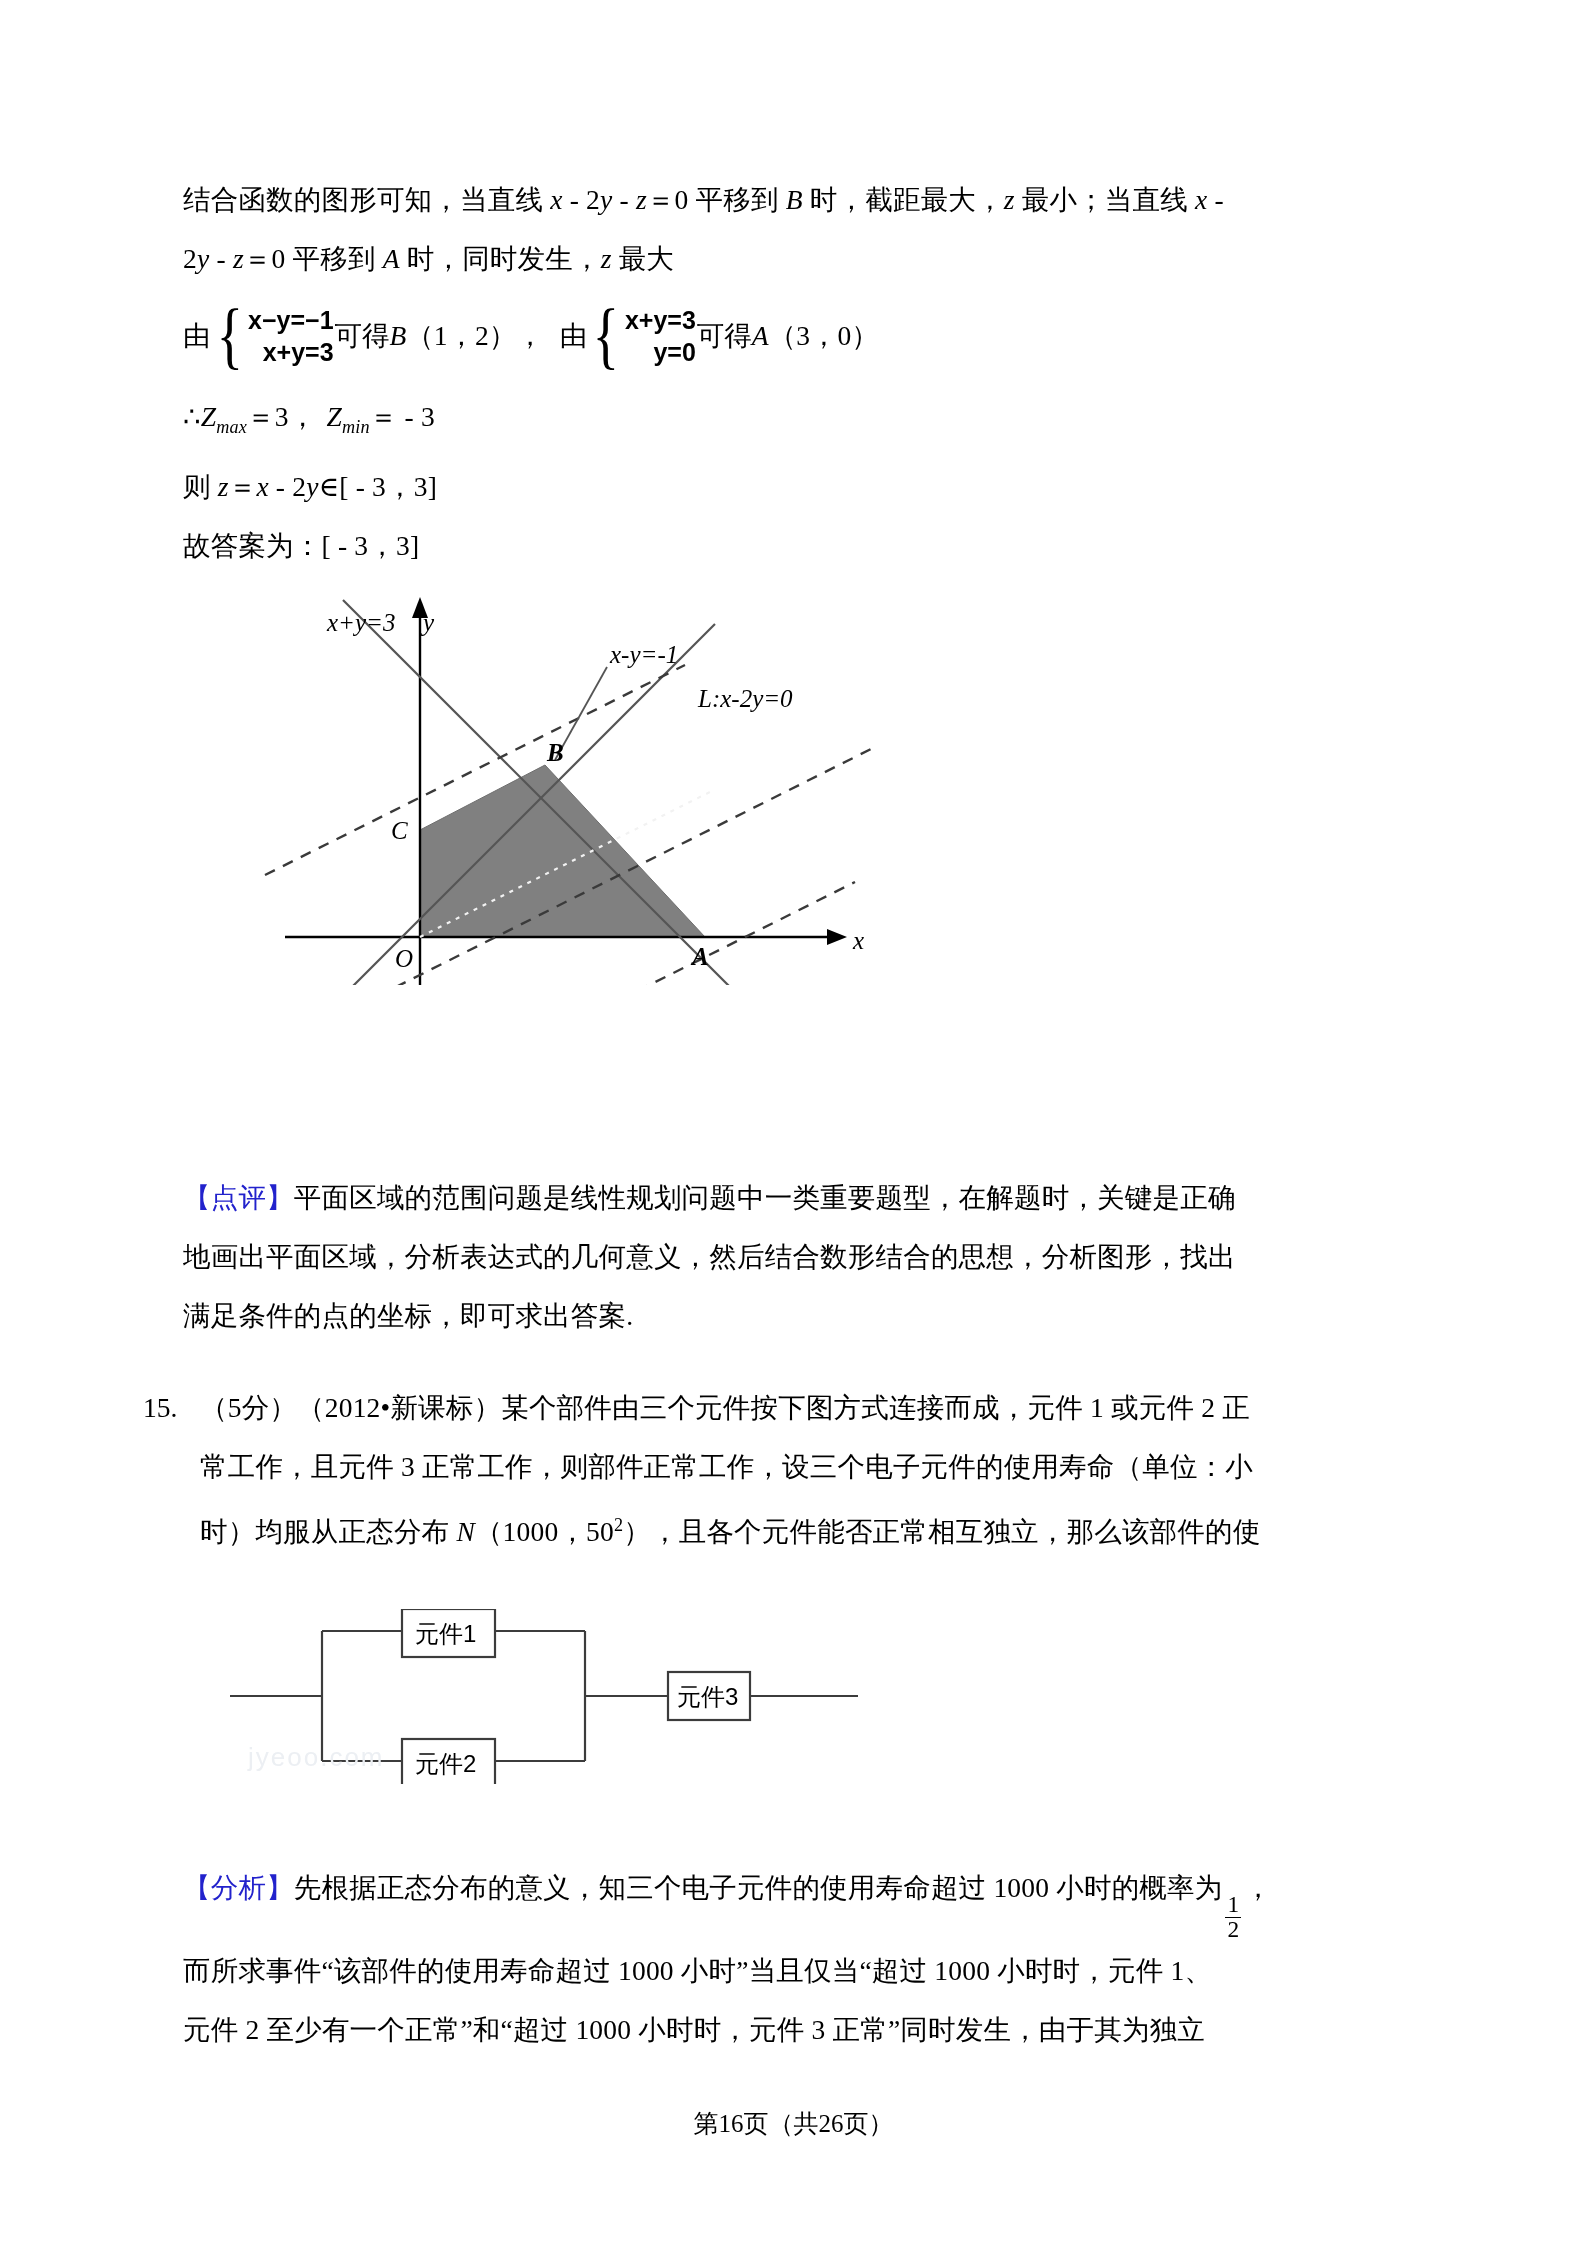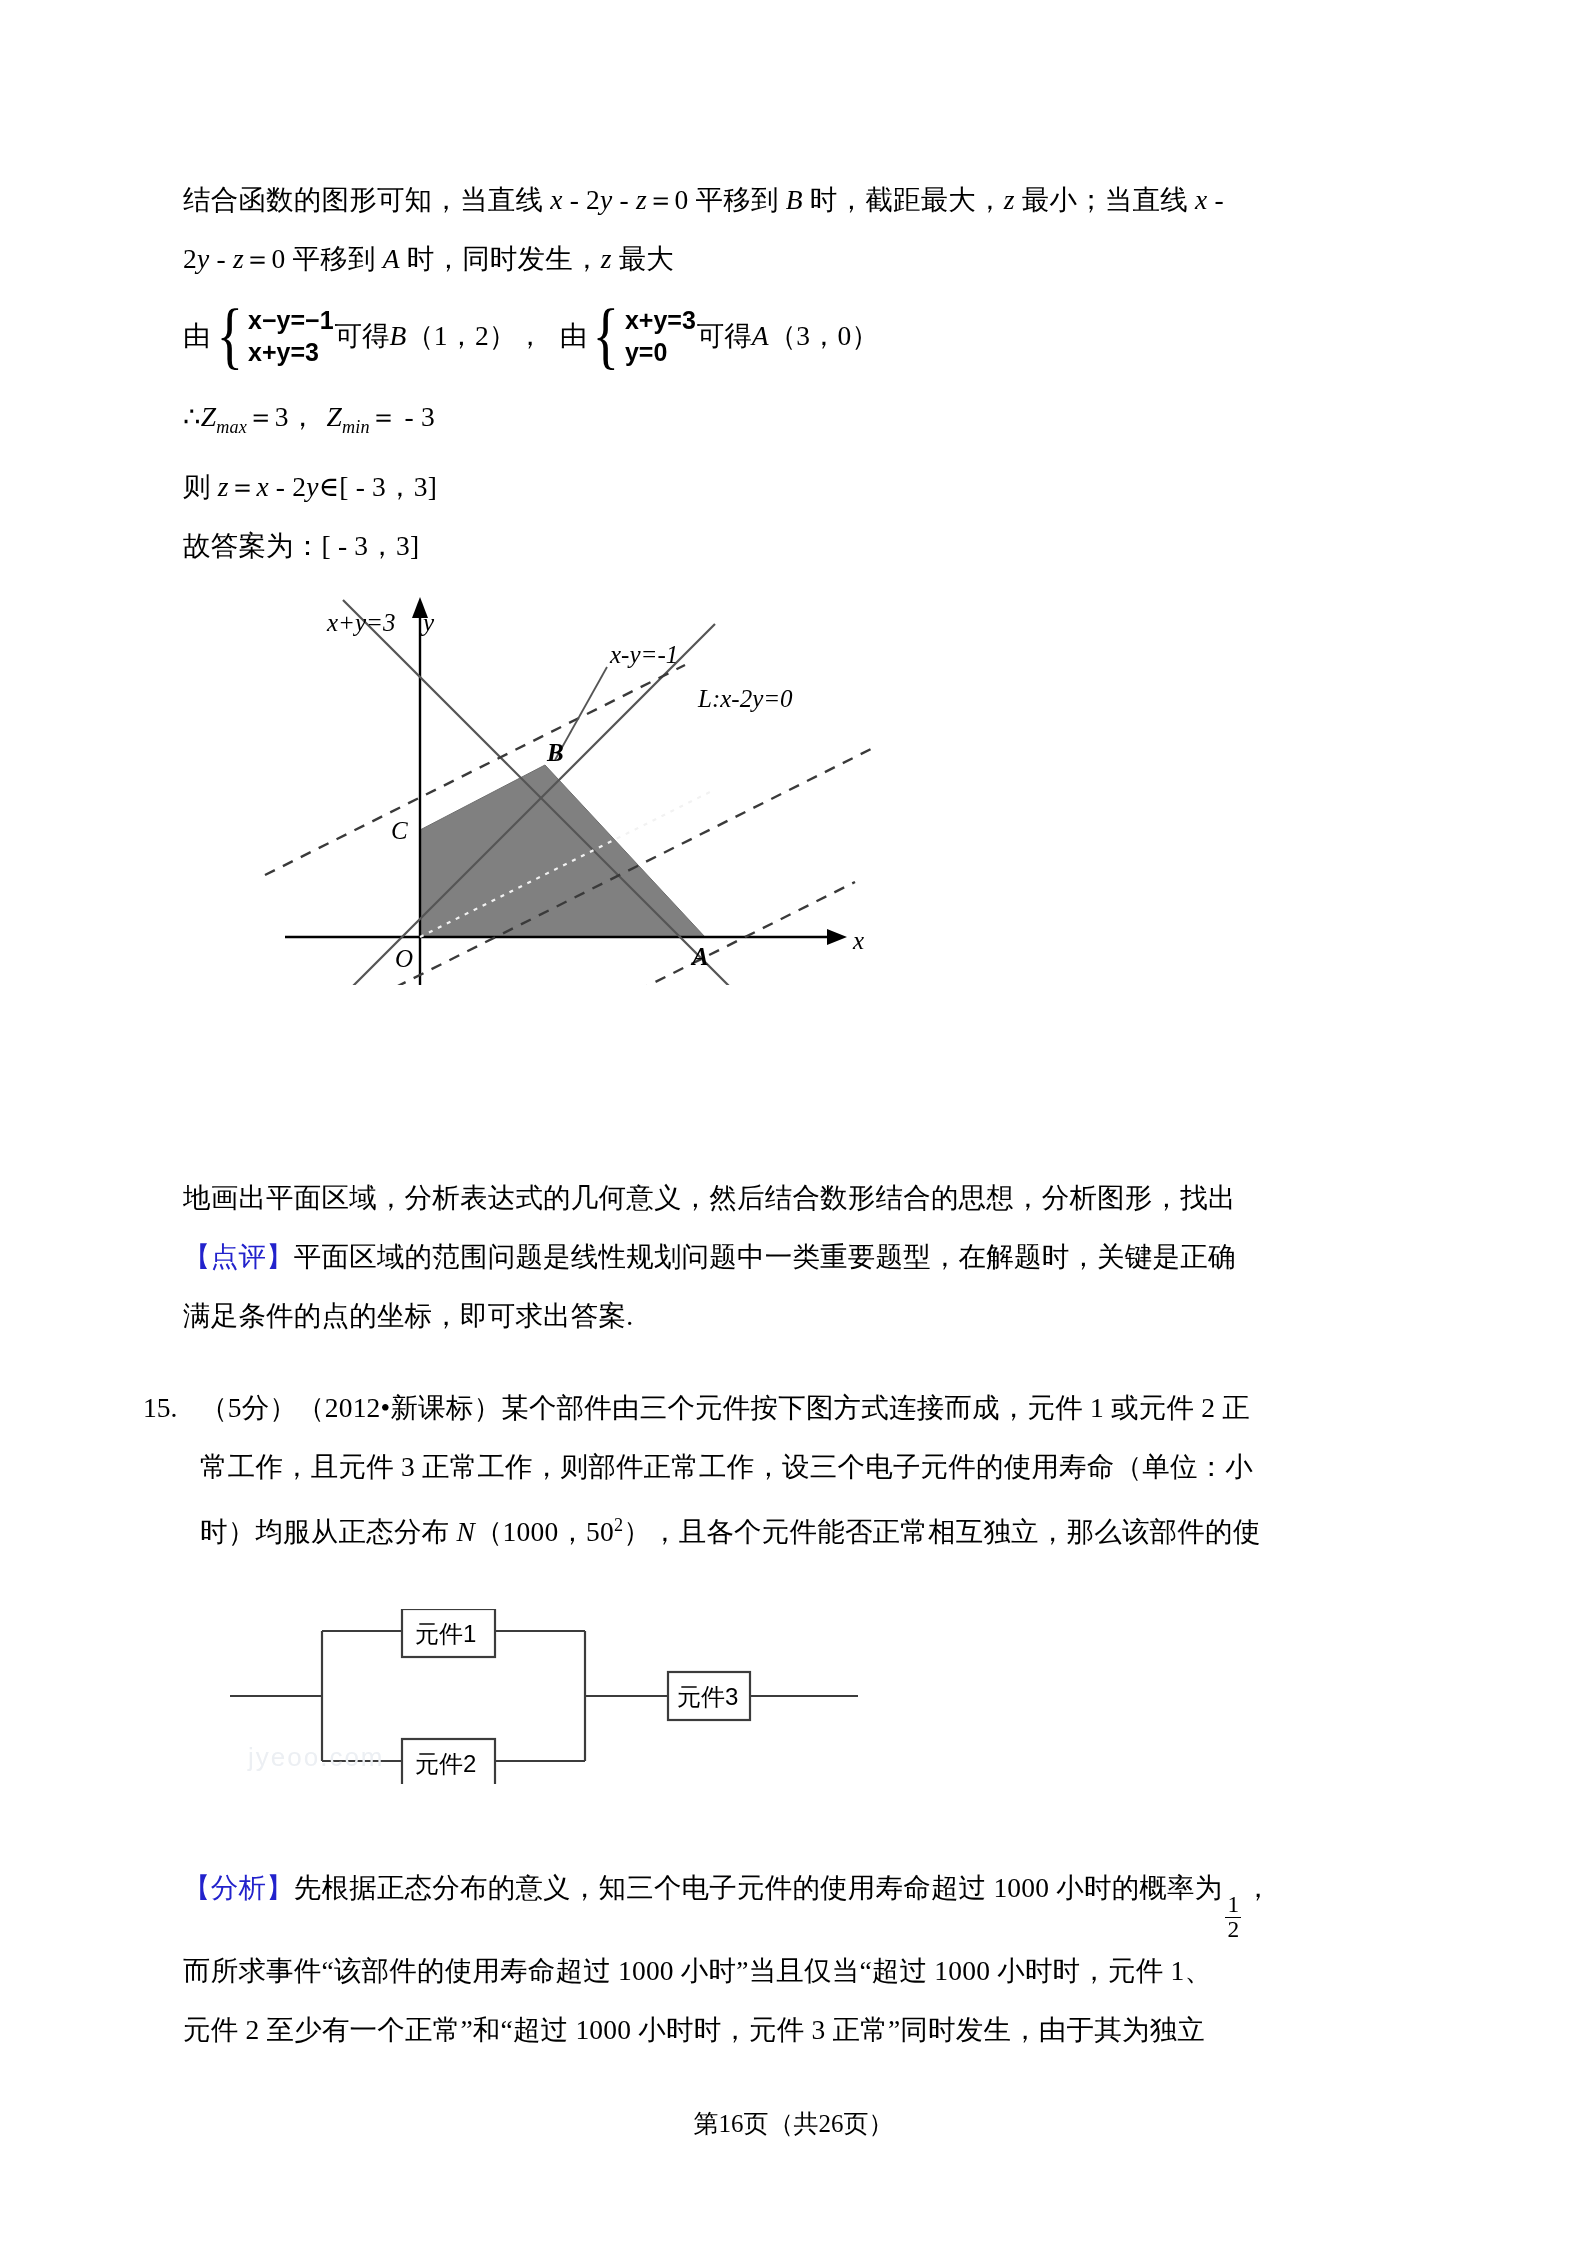--- a/index.html
+++ b/index.html
@@ -64,21 +64,21 @@
   }
   .cases-body {
     display: inline-flex;
     flex-direction: column;
     justify-content: center;
     font-family: "Liberation Sans", sans-serif;
     font-weight: bold;
     font-size: 25px;
     line-height: 32px;
   }
-  .cases-body span { white-space: nowrap; }
+  .cases-body span { white-space: nowrap; text-align: right; }
 
   sub.idx {
     font-size: 0.66em;
     font-style: italic;
   }
   sup.idx {
     font-size: 0.66em;
   }
 
   
@@ -240,22 +240,22 @@
       <text x="443" y="122" font-family="Liberation Serif, serif" font-size="25" font-style="italic">L:x-2y=0</text>
       <text x="292" y="176" font-family="Liberation Serif, serif" font-size="25" font-style="italic" font-weight="bold">B</text>
       <text x="136" y="254" font-family="Liberation Serif, serif" font-size="25" font-style="italic">C</text>
       <text x="140" y="382" font-family="Liberation Serif, serif" font-size="25" font-style="italic">O</text>
       <text x="437" y="380" font-family="Liberation Serif, serif" font-size="25" font-style="italic" font-weight="bold">A</text>
       <text x="598" y="364" font-family="Liberation Serif, serif" font-size="25" font-style="italic">x</text>
     </svg>
   </div>
 
   <div class="content" style="top:1168px;">
+    <p class="body-line"><span class="blue">【点评】</span><span>平面区域的范围问题是线性规划问题中一类重要题型，在解题时，关键是正确</span></p>
     <p class="body-line">地画出平面区域，分析表达式的几何意义，然后结合数形结合的思想，分析图形，找出</p>
-    <p class="body-line"><span class="blue">【点评】</span><span>平面区域的范围问题是线性规划问题中一类重要题型，在解题时，关键是正确</span></p>
     <p class="body-line">满足条件的点的坐标，即可求出答案.</p>
   </div>
 
   <div class="q15-wrap">
     <span class="q15-num">15.</span>
     <div class="q15-body">
       <p class="body-line"><span>（5分）</span><span>（2012•新课标）</span><span>某个部件由三个元件按下图方式连接而成，元件 1 或元件 2 正</span></p>
       <p class="body-line">常工作，且元件 3 正常工作，则部件正常工作，设三个电子元件的使用寿命（单位：小</p>
       <p class="body-line"><span>时）均服从正态分布 </span><span class="mi">N</span><span>（1000，50</span><sup class="idx">2</sup><span>），且各个元件能否正常相互独立，那么该部件的使</span></p>
     </div>

